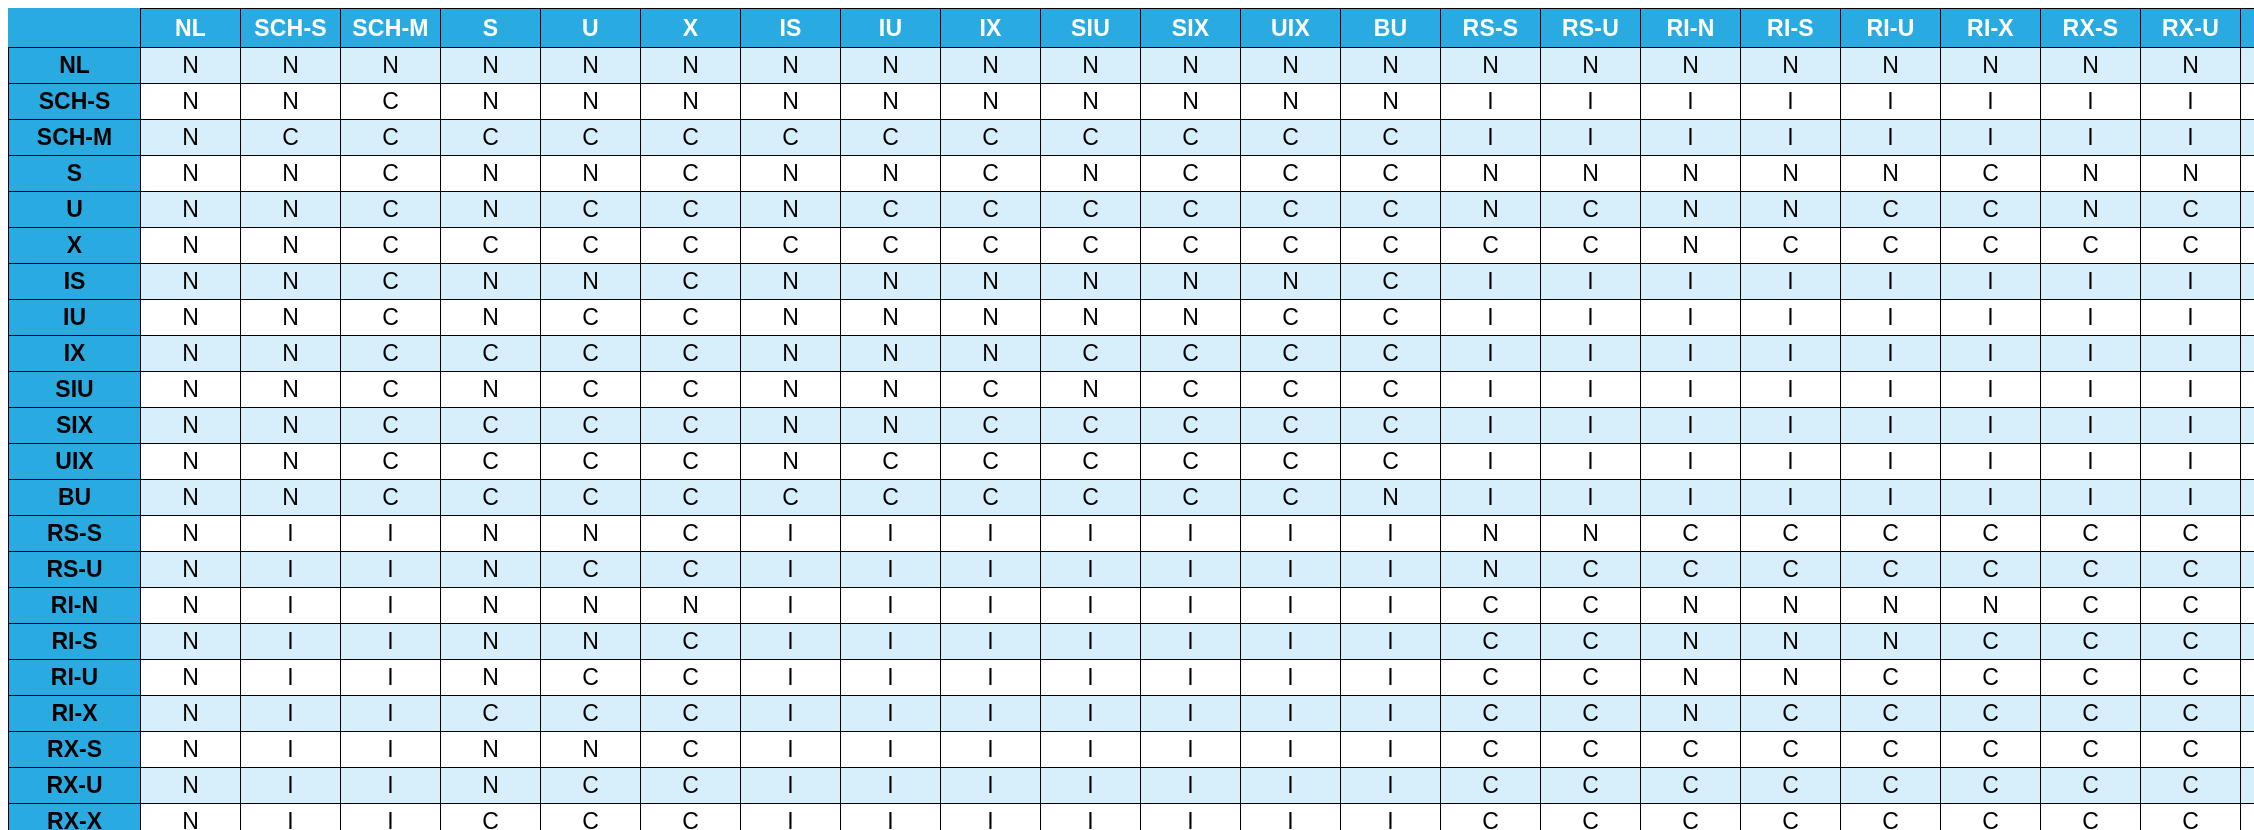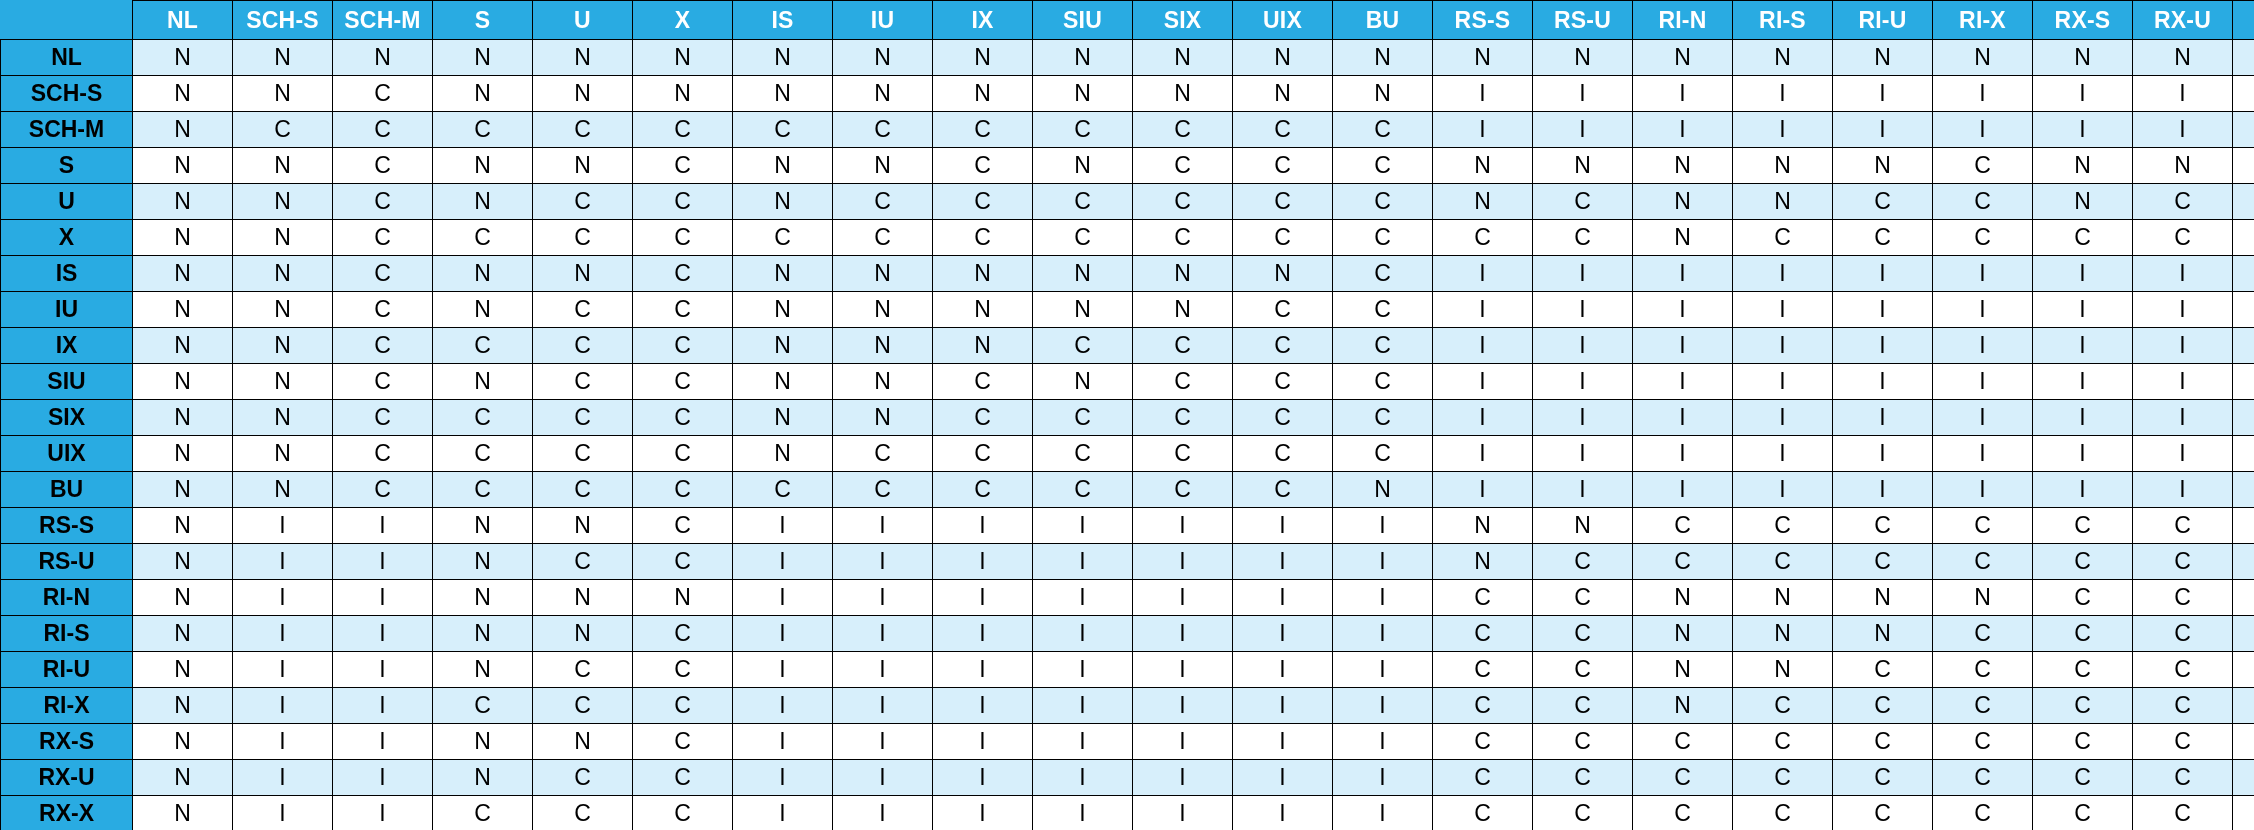--- a/index.html
+++ b/index.html
@@ -10,21 +10,21 @@
   body {
     width: 2254px;
     height: 830px;
     font-family: "Liberation Sans", sans-serif;
     overflow: hidden;
   }
   .matrix-wrap {
     width: 2254px;
     height: 830px;
     box-sizing: border-box;
-    padding: 0;
+    padding: 8px;
   }
   table.matrix {
     border-collapse: collapse;
     table-layout: fixed;
     width: 2254px;
     height: 830px;
   }
   table.matrix col.rowhead-col { width: 132px; }
   table.matrix col.data-col { width: 100px; }
 

